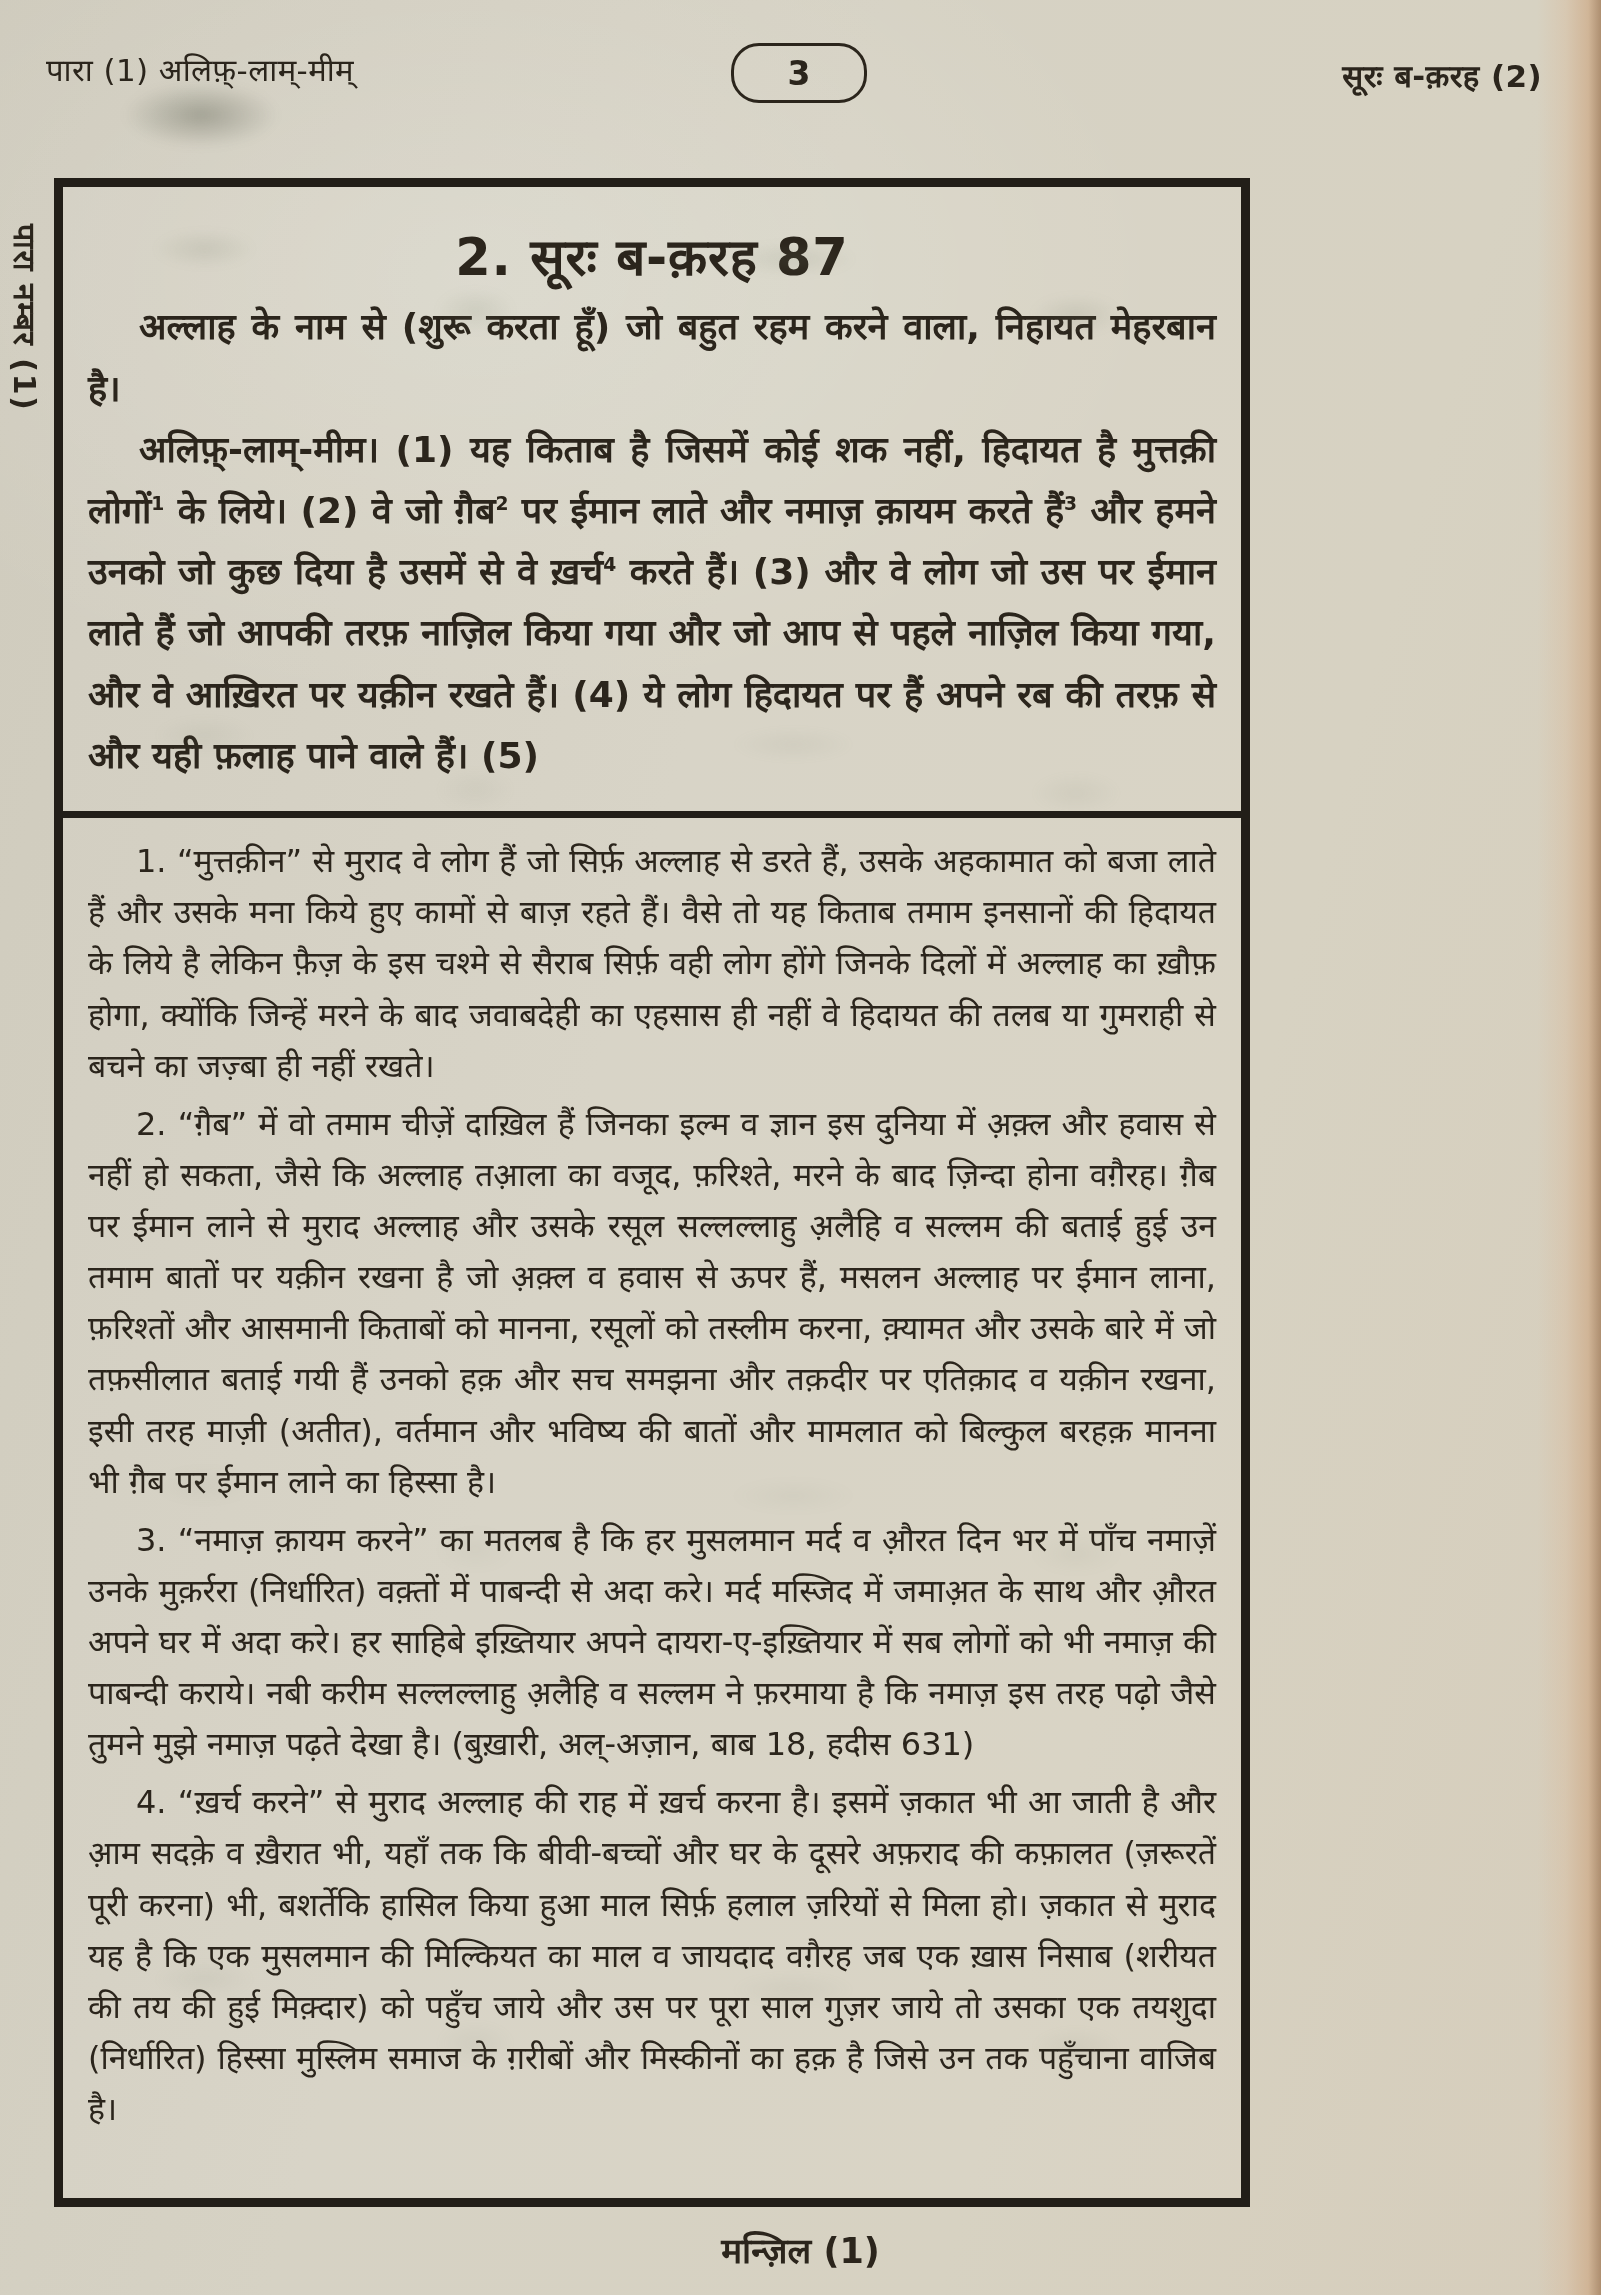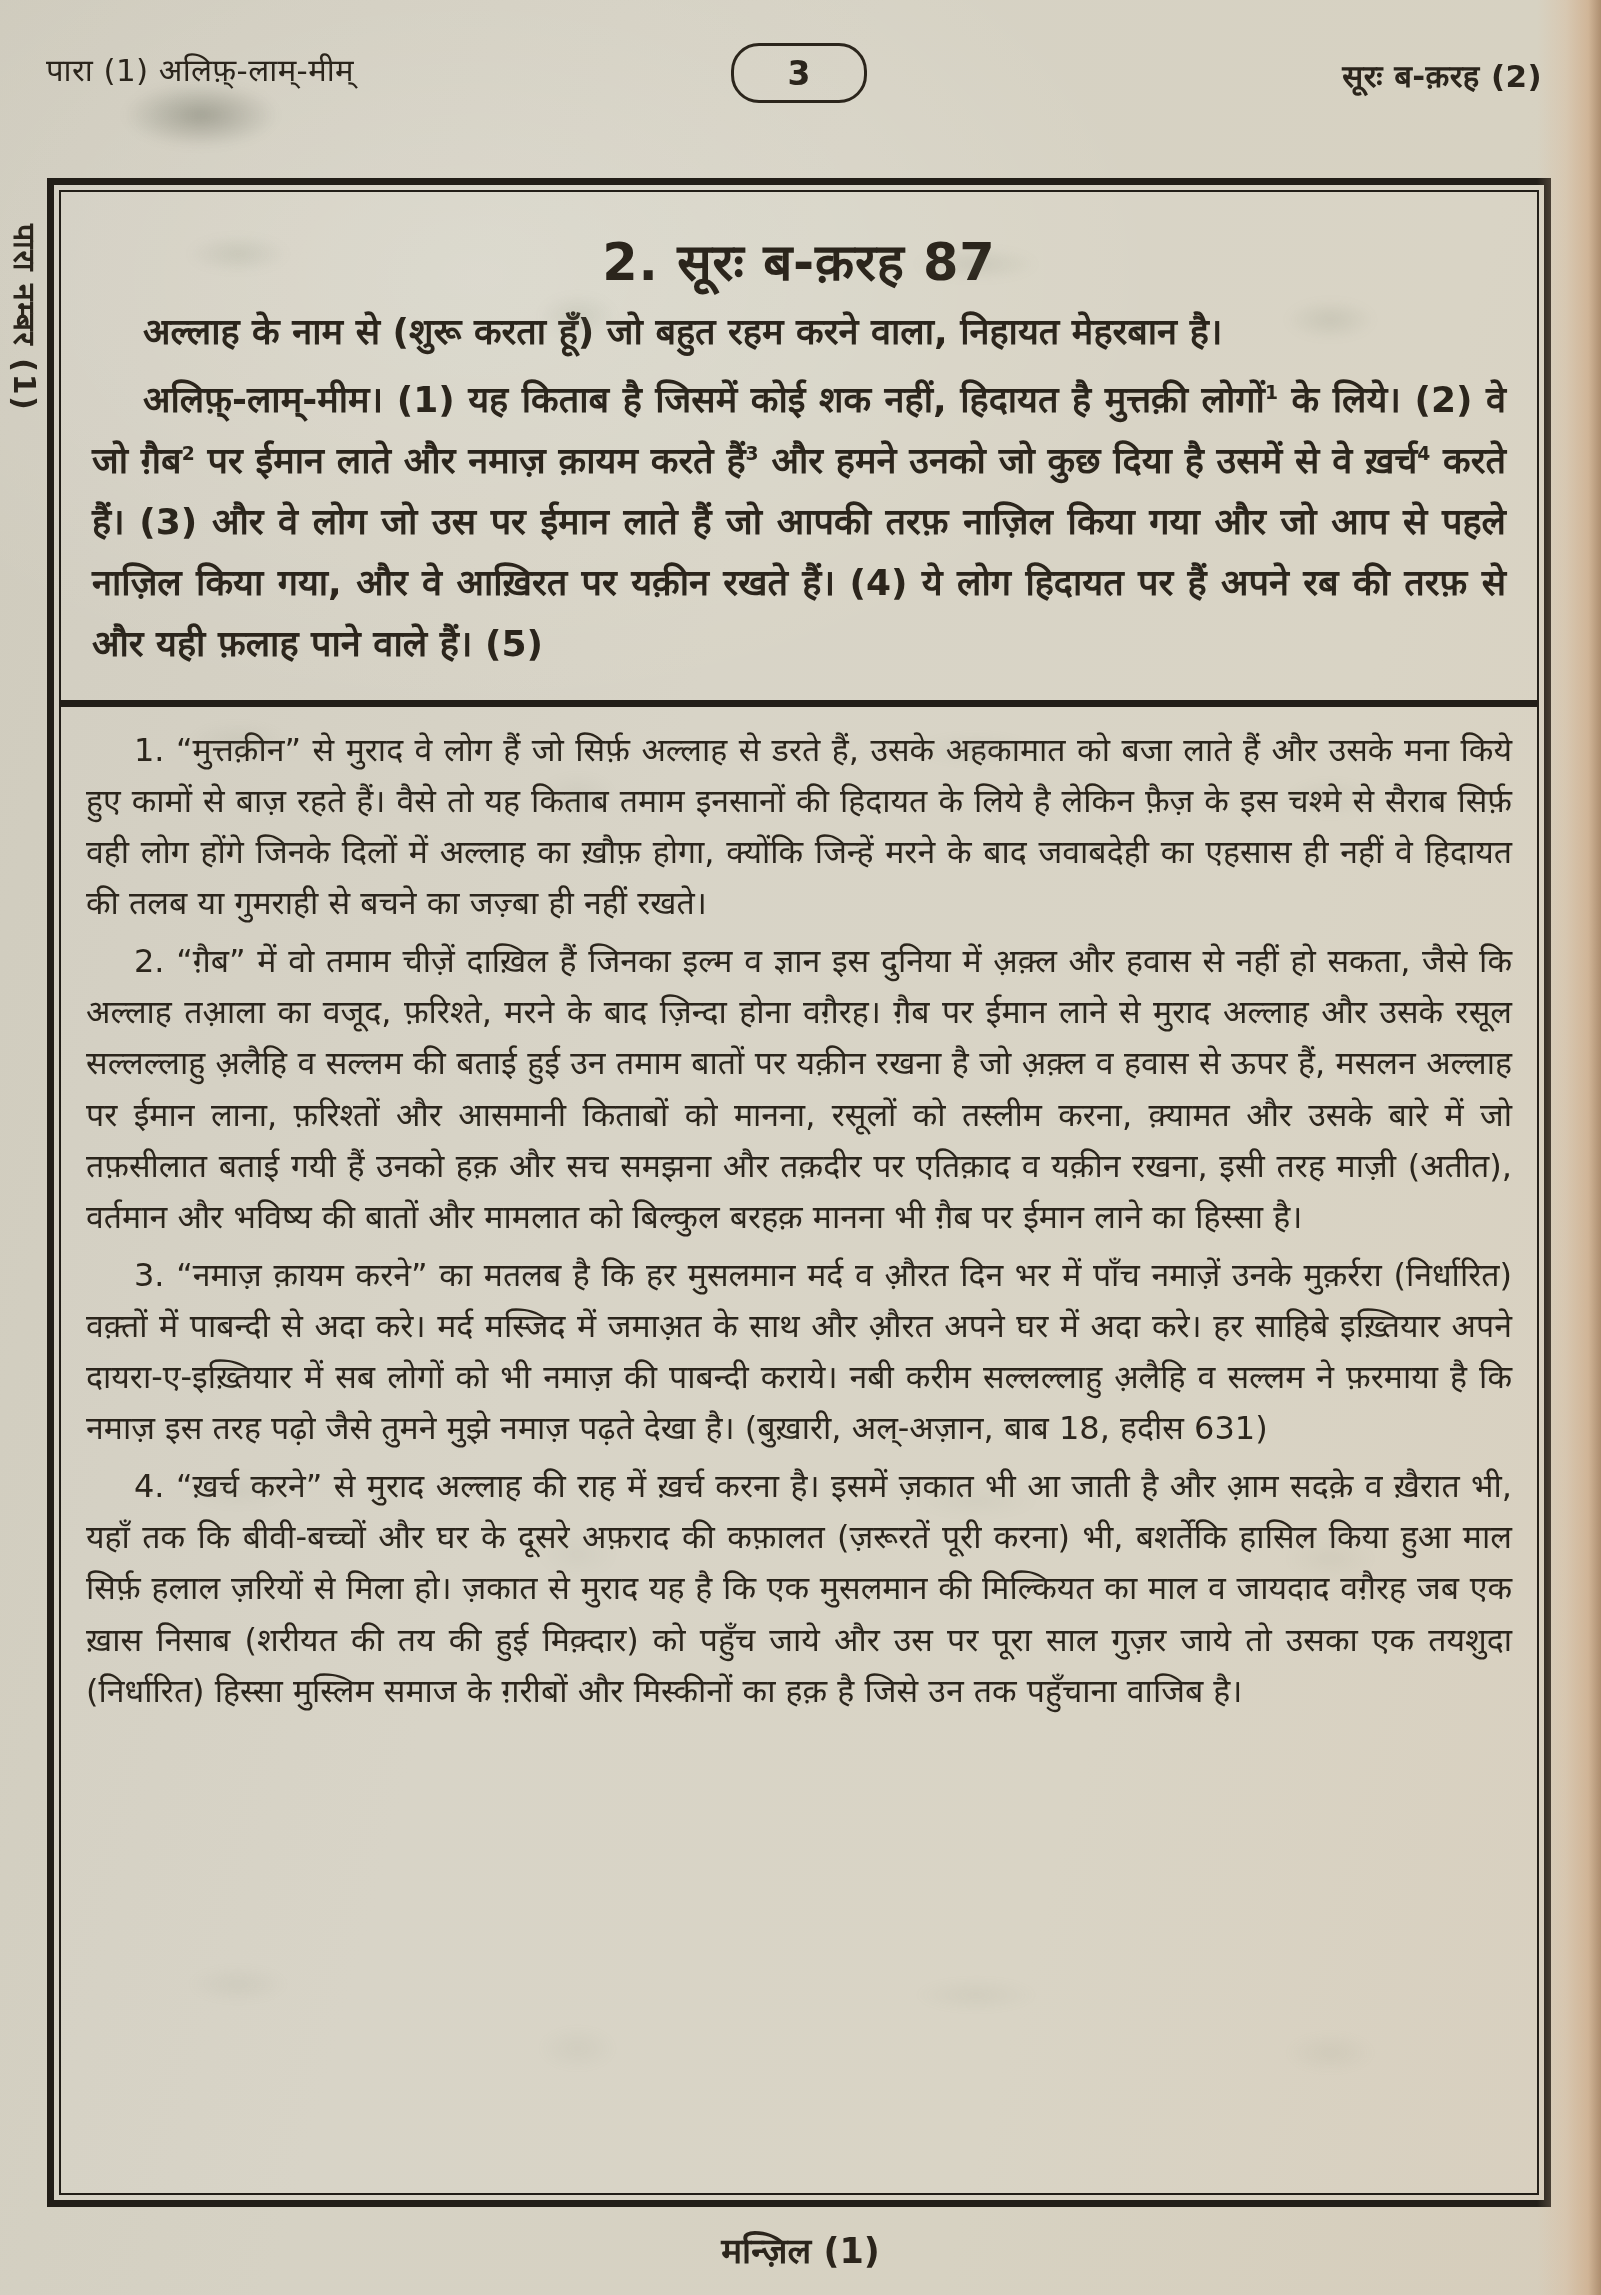--- a/index.html
+++ b/index.html
@@ -44,22 +44,22 @@
   }
   
   .side-label{
     position:absolute;left:46px;top:224px;
     transform:rotate(90deg);transform-origin:left top;
     white-space:nowrap;
     font-size:30px;font-weight:bold;letter-spacing:1.6px;
   }
   
   .frame{
-    position:absolute;left:47px;top:178px;width:1504px;height:2029px;
-    border:7.4px solid #221e18;box-sizing:border-box;padding:5px;
+    position:absolute;left:54px;top:178px;width:1196px;height:2029px;
+    border:7.4px solid #221e18;box-sizing:border-box;
     background:rgba(255,255,255,.05);
   }
   .frame-inner{
     border:2.5px solid #221e18;box-sizing:border-box;height:100%;
     padding:11.5px 25px 15px 25px;position:relative;overflow:hidden;
   }
   
   .ghost{
     position:absolute;pointer-events:none;
     background:
@@ -75,21 +75,21 @@
   .ghost.g4{left:0;top:1728px;width:100%;height:214px;opacity:.3;}
   
   .surah-title{
     text-align:center;font-size:51px;font-weight:bold;
     margin:21.4px 0 6.6px 0;letter-spacing:0.8px;
   }
   .surah-sub{
     text-align:center;font-size:35px;font-weight:bold;margin:11.5px 0 16.5px 0;
   }
   .verses p{
-    margin:6px;font-size:36px;font-weight:600;line-height:1.7;
+    margin:0;font-size:36px;font-weight:600;line-height:1.7;
     text-align:justify;text-indent:51px;
   }
   .verses sup{font-size:.52em;font-weight:bold;}
   .sep{
     border:none;border-top:7.4px solid #221e18;
     margin:25px -25px 18px -25px;
   }
   .footnotes p{
     margin:0 0 6.6px 0;font-size:32px;font-weight:400;line-height:1.6;
     text-align:justify;text-indent:48px;

